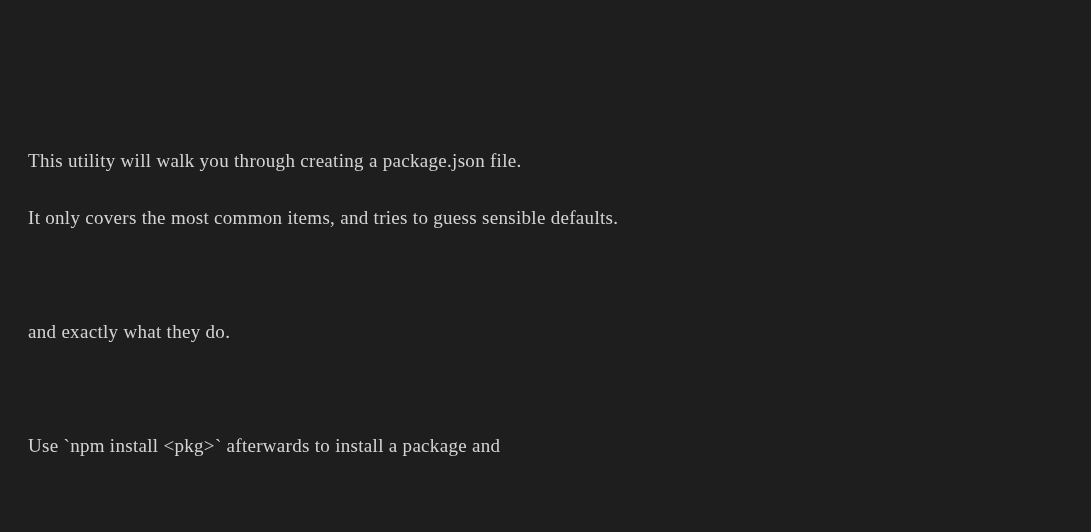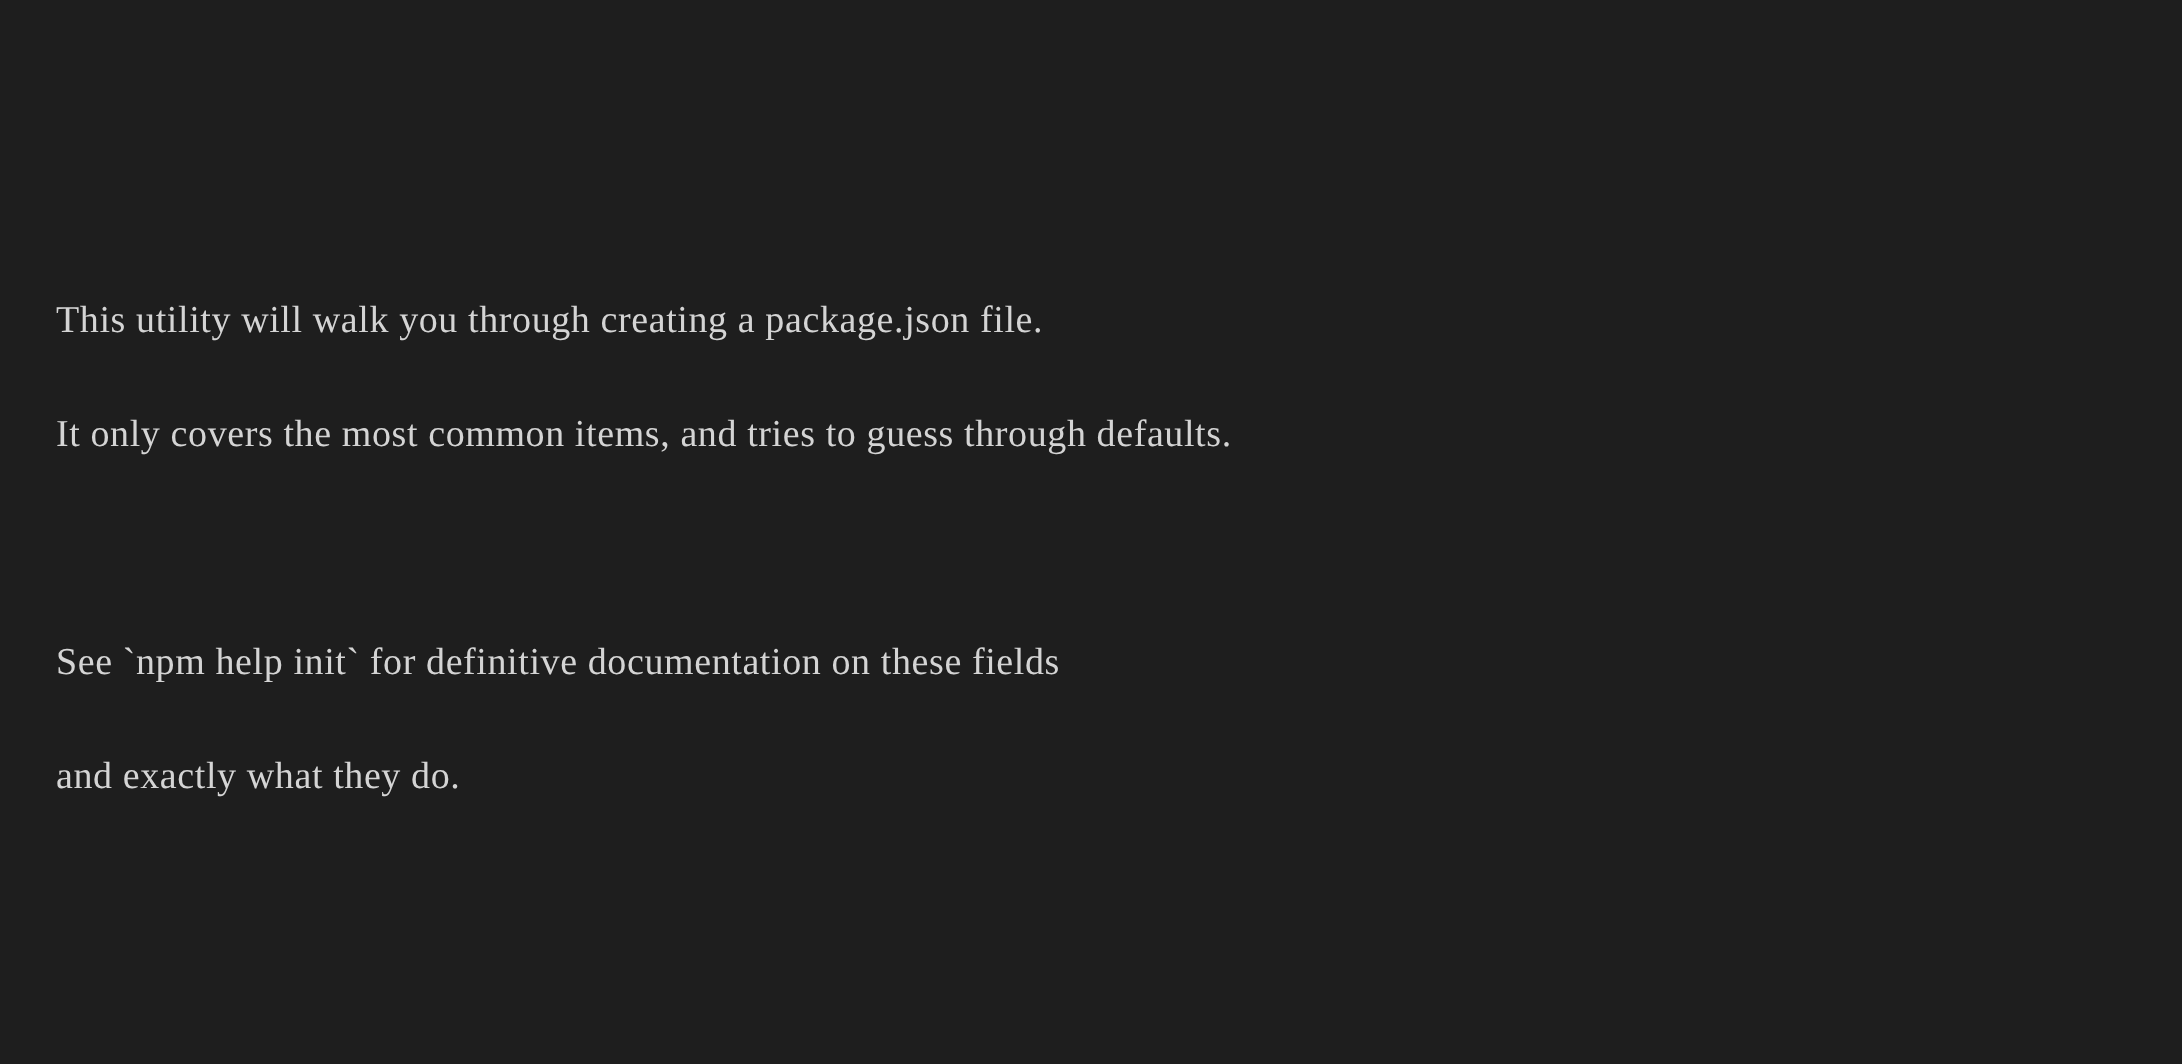--- a/index.html
+++ b/index.html
@@ -30,25 +30,25 @@
       font-family: Liberation Serif, serif;
     }
   </style>
 </head>
 <body>
 
 
 
 <div class="terminal">
 <span class="line">This utility will walk you through creating a package.json file.</span>
-<span class="line">It only covers the most common items, and tries to guess through defaults.</span>
+<span class="line">It only covers the most common items, and tries to guess sensible defaults.</span>
 <span class="line"></span>
-<span class="line">See `npm help init` for definitive documentation on these fields</span>
 <span class="line">and exactly what they do.</span>
 <span class="line"></span>
+<span class="line">Use `npm install &lt;pkg&gt;` afterwards to install a package and</span>
 
 
 
 
 
 
 
 
 
 

